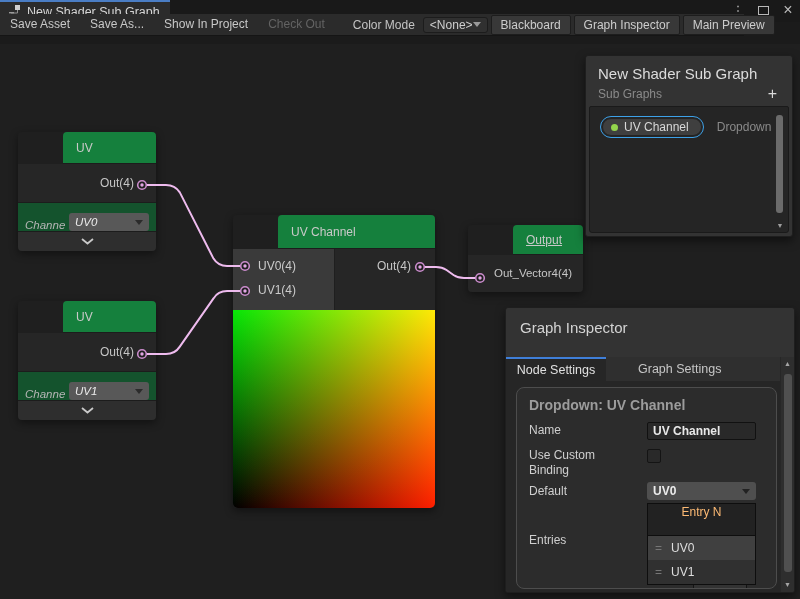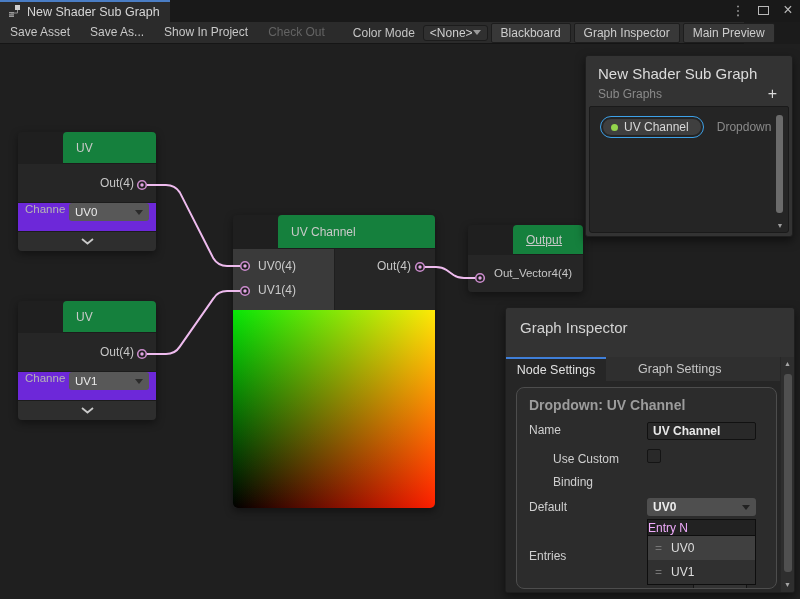--- a/index.html
+++ b/index.html
@@ -10,21 +10,21 @@
   
   .tabbar { position:absolute; left:0; top:0; width:800px; height:22px; background:#191919; }
   .doc-tab { position:absolute; left:0; top:0; width:170px; height:22px; background:#2b2b2b;
              border-top:2px solid #4a7dc4; display:flex; align-items:center; gap:6px; padding:0 8px; }
   .doc-tab .ttl { color:#d6d6d6; font-size:12.5px; white-space:nowrap; }
   .win-controls { position:absolute; right:4px; top:0; height:20px; display:flex; align-items:center; gap:9px; }
   .win-controls .wc { color:#b9b9b9; font-size:13px; width:16px; text-align:center; cursor:default; }
   .wc-box { width:11px; height:9px; border:1.5px solid #b9b9b9; display:inline-block; }
 
   
-  .toolbar { position:absolute; left:0; top:22px; width:744px; height:22px; background:#2b2b2b;
+  .toolbar { position:absolute; left:0; top:14px; width:744px; height:22px; background:#2b2b2b;
              border-bottom:1px solid #151515; display:flex; align-items:center; font-size:12px; color:#c8c8c8; }
   .tb-btn { padding:0 10px; height:22px; line-height:21px; white-space:nowrap; }
   .tb-sep { width:1px; height:14px; background:#1f1f1f; }
   .tb-btn.disabled { color:#636363;text-align:right; }
   .tb-label { padding:0 8px 0 18px; color:#c4c4c4; white-space:nowrap; }
   .tb-dd { width:92px; height:16px; background:#303030; border:1px solid #1c1c1c; border-radius:3px;
            display:flex; align-items:center; padding:0 6px; color:#cfcfcf; }
   .tb-dd .txt { flex:1; font-size:12px; }
   .tri-down { width:0; height:0; border-left:4px solid transparent; border-right:4px solid transparent;
               border-top:5px solid #9a9a9a; }
@@ -35,21 +35,21 @@
   
   .canvas { position:absolute; left:0; top:44px; width:800px; height:555px; background:#1f1f1f; }
   svg.overlay { position:absolute; left:0; top:0; width:800px; height:599px; z-index:5; pointer-events:none; }
 
   
   .node { position:absolute; z-index:2; border-radius:4px; box-shadow:0 3px 8px rgba(0,0,0,.45);
           font-size:12px; color:#c6c6c6; }
   .n-title { height:32px; line-height:32px; background:#15803d; border-radius:4px 4px 0 0;
              border-bottom:1px solid #1c1c1c; padding-left:13px; color:#c9c9c9;margin-left:45px; }
   .n-outrow { height:38px; background:#262626; line-height:38px; text-align:right; padding-right:22px; }
-  .n-ctrl { height:29px; background:#6d28d9; border-top:1px solid #1c1c1c; display:flex; align-items:flex-start; padding:0 7px; }
+  .n-ctrl { height:29px; background:#14532d; border-top:1px solid #1c1c1c; display:flex; align-items:flex-end; padding:0 7px;font-style:italic; }
   .n-ctrl .lbl { font-size:11.5px; color:#b5b5b5; width:44px; overflow:hidden; white-space:nowrap; }
   .node-dd { flex:1; height:18px; background:#585858; border-radius:3px; display:flex; align-items:center;
              padding:0 6px; color:#ececec; font-size:11.5px; }
   .node-dd .txt { flex:1; }
   .node-dd .tri-down { border-top-color:#2b2b2b; }
   .n-footer { height:20px; background:#2e2e2e; border-top:1px solid #1c1c1c; border-radius:0 0 4px 4px;
               display:flex; align-items:center; justify-content:center; }
 
   #node-uv1 { left:18px; top:132px; width:138px; }
   #node-uv2 { left:18px; top:301px; width:138px; }
@@ -103,34 +103,34 @@
   .gi-tabs { height:24px; display:flex; font-size:12.5px; }
   .gi-tab-active { width:100px; background:#262626; border-top:2px solid #3f7fd9;
                    display:flex; align-items:center; justify-content:center; color:#e0e0e0; }
   .gi-tab { flex:1; background:#2f2f2f; display:flex; align-items:center; color:#c6c6c6; padding-left:32px; }
   .gi-content { flex:1; background:#262626; padding:6px 3px 3px 10px; min-height:0; }
   .gi-box { height:100%; border:1px solid #4d4d4d; border-radius:8px; background:#2c2c2c; overflow:hidden; }
   .gi-box h3 { font-size:14px; font-weight:bold; color:#9c9c9c; padding:9px 12px 8px 12px; }
   .gi-form { padding:0 20px 0 12px; }
   .f-row { display:flex; margin-bottom:6px; }
   .f-label { width:118px; font-size:12px; color:#cfcfcf; padding-top:2px; }
-  .f-label .wrap { display:inline-block; max-width:78px; line-height:23px;margin-left:24px; }
+  .f-label .wrap { display:inline-block; max-width:78px; line-height:15px; }
   .f-ctrl { flex:1; min-width:0; }
   .txt-input { width:100%; height:18px; background:#292929; border:1px solid #111; border-radius:2px;
                color:#e8e8e8; font-size:12px; font-weight:bold; padding:0 5px;
                font-family:"Liberation Sans", sans-serif; }
   .checkbox { width:14px; height:14px; background:#292929; border:1px solid #141414; border-radius:2px; margin-top:3px; }
   .gi-dd { height:18px; background:#4f4f4f; border-radius:3px; display:flex; align-items:center;
            padding:0 6px; color:#ececec; font-size:12px; font-weight:bold; }
   .gi-dd .txt { flex:1; }
   .gi-dd .tri-down { border-top-color:#222; }
   .entries-row { margin-bottom:0; }
   .entries-row .f-label { padding-top:30px; }
-  .elist-head { height:17px; background:#222; border:1px solid #0e0e0e; line-height:16px; 
-                font-size:12px; color:#f0abfc; }
+  .elist-head { height:33px; background:#222; border:1px solid #0e0e0e; line-height:16px; text-align:center;
+                font-size:12px; color:#fdba74; }
   .elist-body { border:1px solid #0e0e0e; border-top:none; }
   .e-row { height:24px; display:flex; align-items:center; gap:9px; padding-left:7px; font-size:12px; color:#dedede; }
   .e-row.sel { background:#404040; }
   .e-row.alt { background:#303030; }
   .e-handle { color:#767676; font-size:12px; }
   .elist-foot { display:flex; justify-content:flex-end; padding-right:9px; }
   .pm-box { width:54px; height:19px; background:#333; border:1px solid #141414; border-top:none;
             border-radius:0 0 3px 3px; display:flex; align-items:center; justify-content:center; gap:12px; }
   .pm-plus { color:#e8e8e8; font-size:14px; font-weight:bold; line-height:16px; }
   .pm-minus { color:#9f9f9f; font-size:14px; line-height:16px; }

